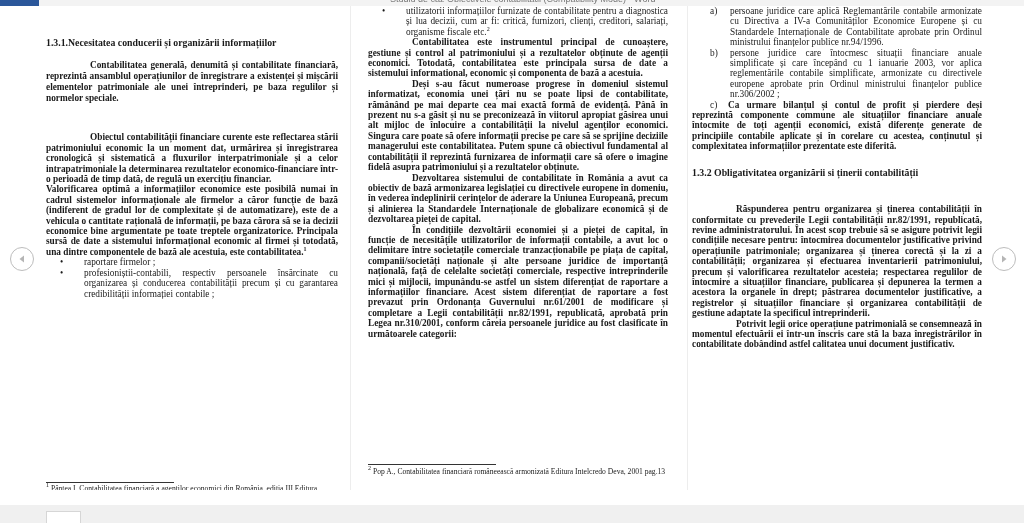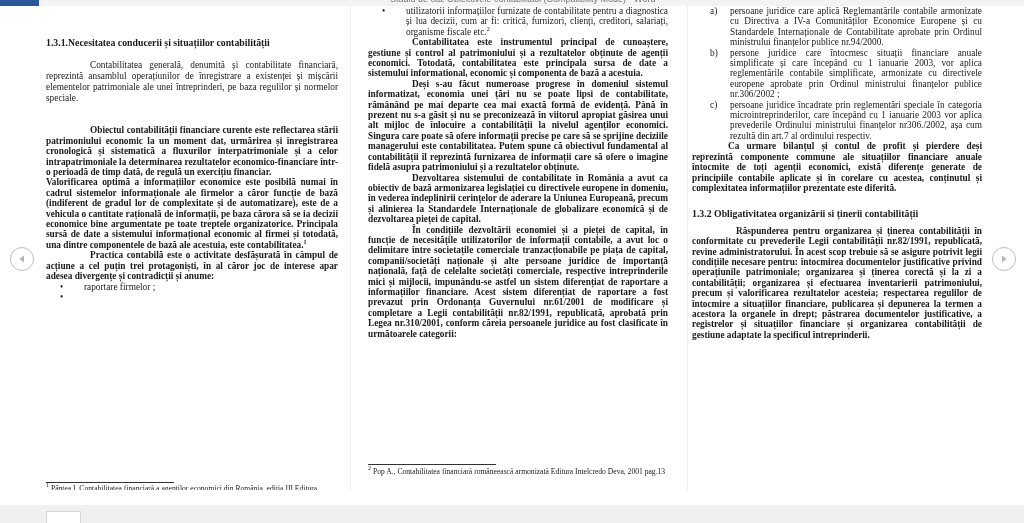--- a/index.html
+++ b/index.html
@@ -29,21 +29,21 @@
   }
   .page.p1 { left:38px; width:313px; }
   .page.p2 { left:350px; width:337px; border-left:1px solid #ededed; }
   .page.p3 { left:687px; width:297px; border-left:1px solid #ededed; }
   .col { position:absolute; font-size:9.3px; line-height:10.4px; text-align:justify; }
   .p1 .col { left:8px; width:292px; top:32px; }
   .p2 .col { left:17px; width:300px; top:0px; }
   .p3 .col { left:4px; width:290px; top:0px; }
   p { margin:0;font-weight:bold; }
   .h { font-weight:bold; font-size:9.8px; margin-bottom:12px; }
-  .lead { font-weight:normal; text-indent:44px; margin-bottom:21px; line-height:11px; }
+  .lead { font-weight:bold; text-indent:44px; margin-bottom:28px; line-height:11px; }
   .ind { text-indent:44px; }
   ul.bul { margin:0; padding:0; list-style:none; }
   ul.bul li { position:relative; padding-left:38px; }
   ul.bul li .dot { position:absolute; left:14px; top:0; }
   ol.alpha { margin:0; padding:0; list-style:none; }
   ol.alpha li { position:relative; padding-left:38px; }
   ol.alpha li .mk { position:absolute; left:18px; top:0; }
   sup { font-size:6px; line-height:0; }
   .fn-rule { position:absolute; width:128px; height:1px; background:#333; }
   .fn { position:absolute; font-size:7.6px; line-height:10px; text-align:left; }
@@ -72,28 +72,27 @@
 
 <div class="titlebar">
   <div class="app-tile"></div>
   <span class="tb-text" style="left:390px">Studiu de caz Obiectivele contabilitatii (Compatibility Mode) - Word</span>
 </div>
 
 <div class="viewer">
 
   <div class="page p1">
     <div class="col">
-      <p class="h">1.3.1.Necesitatea conducerii și situațiilor contabilității</p>
+      <p class="h">1.3.1.Necesitatea conducerii și organizării informațiilor</p>
       <p class="lead">Contabilitatea generală, denumită și contabilitate financiară, reprezintă ansamblul operațiunilor de înregistrare a existenței și mișcării elementelor patrimoniale ale unei întreprinderi, pe baza regulilor și normelor speciale.</p>
       <p class="ind">Obiectul contabilității financiare curente este reflectarea stării patrimoniului economic la un moment dat, urmărirea și înregistrarea cronologică și sistematică a fluxurilor interpatrimoniale și a celor intrapatrimoniale la determinarea rezultatelor economico-financiare într-o perioadă de timp dată, de regulă un exercițiu financiar.</p>
       <p><span>Valorificarea optimă a informațiilor economice este posibilă numai în cadrul sistemelor informaționale ale firmelor a căror funcție de bază (indiferent de gradul lor de complexitate și de automatizare), este de a vehicula o cantitate rațională de informații, pe baza cărora să se ia decizii economice bine argumentate pe toate treptele organizatorice. Principala sursă de date a sistemului informațional economic al firmei și totodată, una dintre componentele de bază ale acestuia, este contabilitatea.</span><sup>1</sup></p>
-      <p class="ind">Practica contabilă este o activitate desfășurată în câmpul de acțiune a cel puțin trei protagoniști, în al căror joc de interese apar adesea divergențe și contradicții și anume:</p>
       <ul class="bul">
         <li><span class="dot">•</span><span>raportare firmelor ;</span></li>
-        <li><span class="dot">•</span></li>
+        <li><span class="dot">•</span><span>profesioniștii-contabili, respectiv persoanele însărcinate cu organizarea și conducerea contabilității precum și cu garantarea credibilității informației contabile ;</span></li>
       </ul>
     </div>
     <div class="fn-rule"></div>
     <div class="fn"><sup>1</sup> <span>Pântea I. Contabilitatea financiară a agenților economici din România, ediția III Editura Intelcredo, Deva, 1999 pag.5</span></div>
   </div>
 
   <div class="page p2">
     <div class="col">
       <ul class="bul">
         <li><span class="dot">•</span><span>utilizatorii informațiilor furnizate de contabilitate pentru a diagnostica și lua decizii, cum ar fi: critică, furnizori, clienți, creditori, salariați, organisme fiscale etc.</span><sup>2</sup></li>
@@ -103,27 +102,28 @@
       <p class="ind">Dezvoltarea sistemului de contabilitate în România a avut ca obiectiv de bază armonizarea legislației  cu directivele europene în domeniu, în vederea îndeplinirii cerințelor de aderare la Uniunea Europeană, precum și alinierea la Standardele Internaționale de globalizare economică și de dezvoltarea pieței de capital.</p>
       <p class="ind">În condițiile dezvoltării economiei și a pieței de capital, în funcție de necesitățile utilizatorilor de informații contabile, a avut loc o delimitare între societațile comerciale tranzacționabile pe piața de capital, companii/societăți naționale și alte persoane juridice de importanță națională, față de celelalte societăți comerciale, respective intreprinderile mici și mijlocii, impunându-se astfel un sistem diferențiat de raportare a informațiilor financiare. Acest sistem diferențiat de raportare a fost prevazut  prin Ordonanța Guvernului nr.61/2001 de modificare și completare a Legii contabilității nr.82/1991, republicată, aprobată prin Legea nr.310/2001, conform căreia persoanele juridice au fost clasificate în următoarele categorii:</p>
     </div>
     <div class="fn-rule"></div>
     <div class="fn"><sup>2</sup> <span>Pop A., Contabilitatea financiară româneească armonizată Editura Intelcredo Deva, 2001 pag.13</span></div>
   </div>
 
   <div class="page p3">
     <div class="col">
       <ol class="alpha">
-        <li><span class="mk">a)</span><span>persoane juridice care aplică Reglemantările contabile armonizate cu Directiva a IV-a Comunităților Economice Europene și cu Standardele  Internaționale de Contabilitate aprobate prin Ordinul ministrului finanțelor publice nr.94/2000.</span></li>
+        <li><span class="mk">a)</span><span>persoane juridice care aplică Reglemantările contabile armonizate cu Directiva a IV-a Comunităților Economice Europene și cu Standardele  Internaționale de Contabilitate aprobate prin Ordinul ministrului finanțelor publice nr.94/1996.</span></li>
         <li><span class="mk">b)</span><span>persone juridice  care întocmesc situații financiare anuale simplificate și care începând cu 1 ianuarie 2003, vor aplica reglementările contabile simplificate, armonizate cu directivele europene aprobate prin Ordinul ministrului finanțelor publice nr.306/2002 ;</span></li>
-        <li><span class="mk">c)</span><span>persoane juridice încadrate prin reglementări speciale în categoria microintreprinderilor, care începând cu 1 ianuarie 2003 vor aplica prevederile Ordinului ministrului finanțelor nr306./2002, așa cum rezultă din art.7 al ordinului respectiv.</span></li>
+        <li><span class="mk">c)</span></li>
       </ol>
       <p class="ind" style="text-indent:36px">Ca urmare bilanțul și contul de profit și pierdere deși reprezintă componente commune ale situațiilor financiare anuale întocmite de toți agenții economici, există diferențe generate de principiile contabile aplicate și în corelare cu acestea, conținutul și complexitatea informațiilor prezentate este diferită.</p>
-      <p class="h" style="margin-top:16px;margin-bottom:6px">1.3.2 Obligativitatea organizării si ținerii contabilității</p>
+      <p class="h" style="margin-top:16px;margin-bottom:26px">1.3.2 Obligativitatea organizării si ținerii contabilității</p>
       <p class="ind">Răspunderea pentru organizarea și ținerea contabilității în conformitate cu prevederile Legii contabilității nr.82/1991, republicată, revine administratorului. În acest scop trebuie să se asigure potrivit legii condițiile necesare pentru: întocmirea documentelor justificative privind operațiunile patrimoniale; organizarea și ținerea corectă și la zi a contabilității; organizarea și efectuarea inventarierii patrimoniului, precum și valorificarea rezultatelor acesteia; respectarea regulilor de întocmire a situațiilor financiare, publicarea și depunerea la termen a acestora la organele în drept; păstrarea documentelor justificative, a registrelor și situațiilor financiare și organizarea contabilității de gestiune adaptate la specificul întreprinderii.</p>
+      <p class="ind">Potrivit legii orice operațiune patrimonială se consemnează în momentul efectuării ei într-un înscris care stă la baza înregistrărilor în contabilitate dobândind astfel calitatea unui document justificativ.</p>
     </div>
   </div>
 
   <div class="nav-btn prev">
     <svg viewBox="0 0 8 8">
         <polygon points="6,0.5 6,7.5 1.5,4" fill="#b5b5b5"></polygon>
       </svg>
   </div>
   <div class="nav-btn next">
     <svg viewBox="0 0 8 8">

